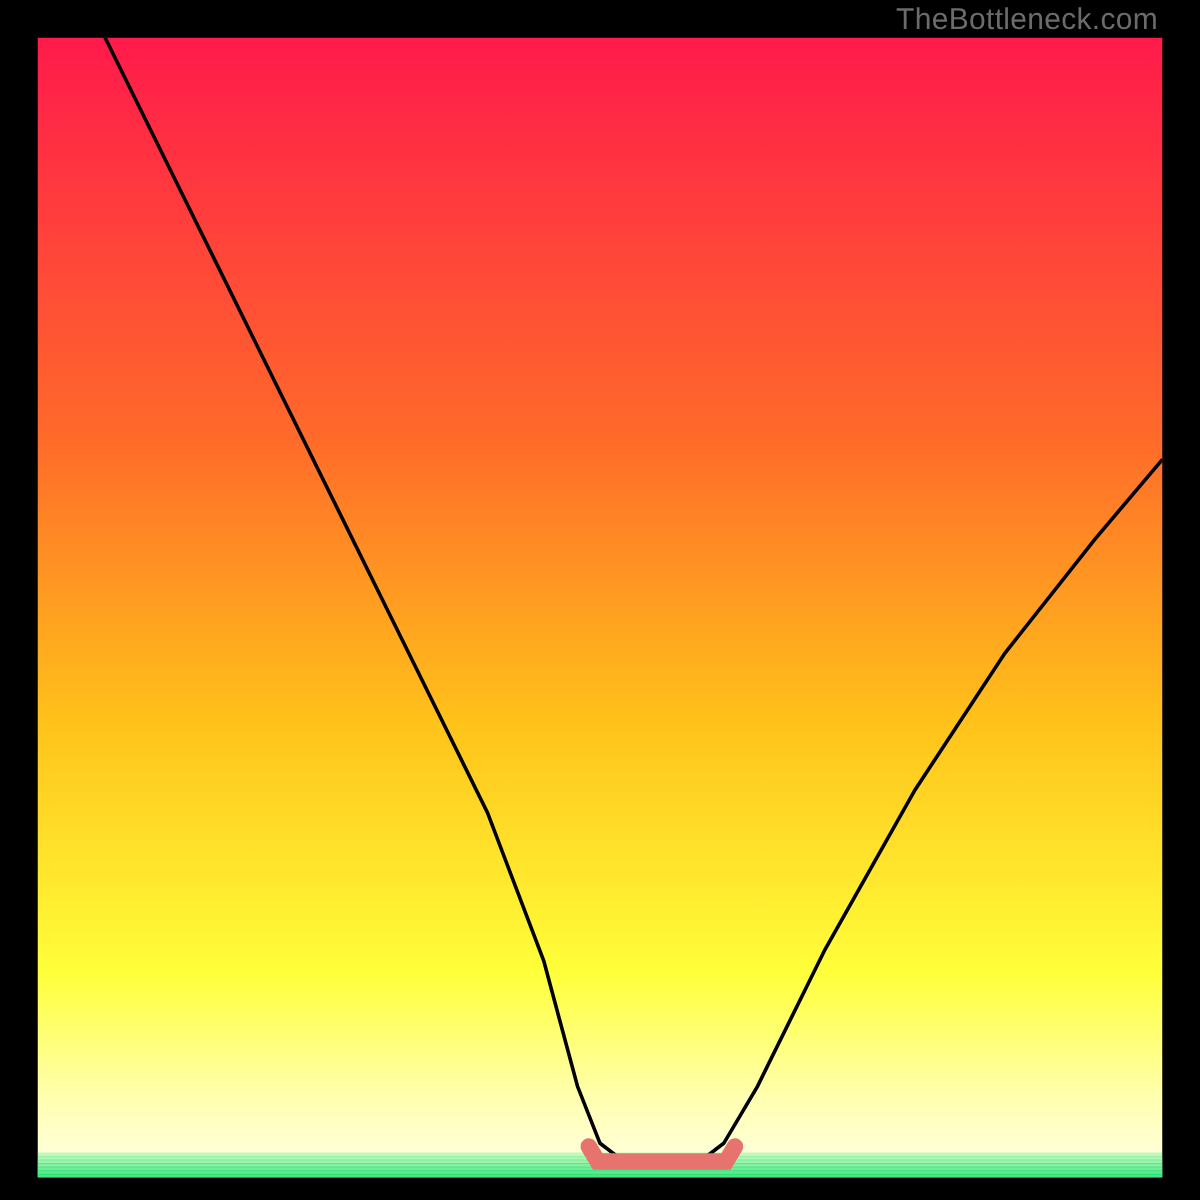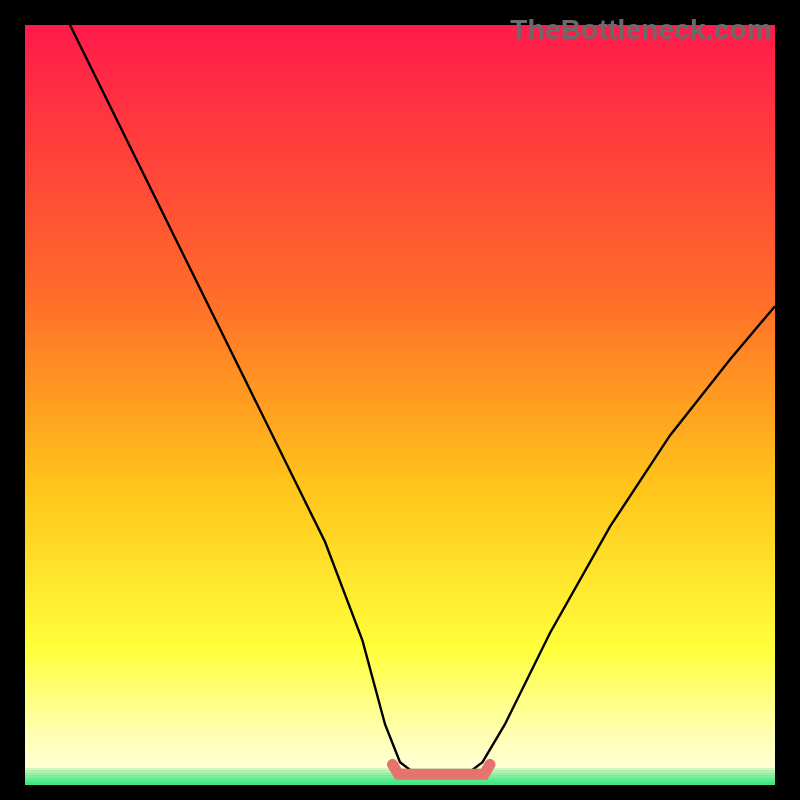--- a/index.html
+++ b/index.html
@@ -24,25 +24,24 @@
     left: 0;
     top: 0;
     width: 750px;
     height: 760px;
   }
   .watermark {
     position: absolute;
     top: 2px;
     right: 28px;
     color: #6b6b6b;
-    font-size: 28px;
-    font-weight: 700;
+    font-size: 20px;
+    font-weight: 400;
     letter-spacing: 0.2px;
     user-select: none;
-    margin-top: 12px;
   }
   svg { display: block; }
 </style>
 </head>
 <body>
 
 <div class="frame">
   <svg class="plot" viewBox="0 0 750 760" preserveAspectRatio="none">
     <defs>
       <linearGradient id="bg" x1="0" y1="0" x2="0" y2="1">

